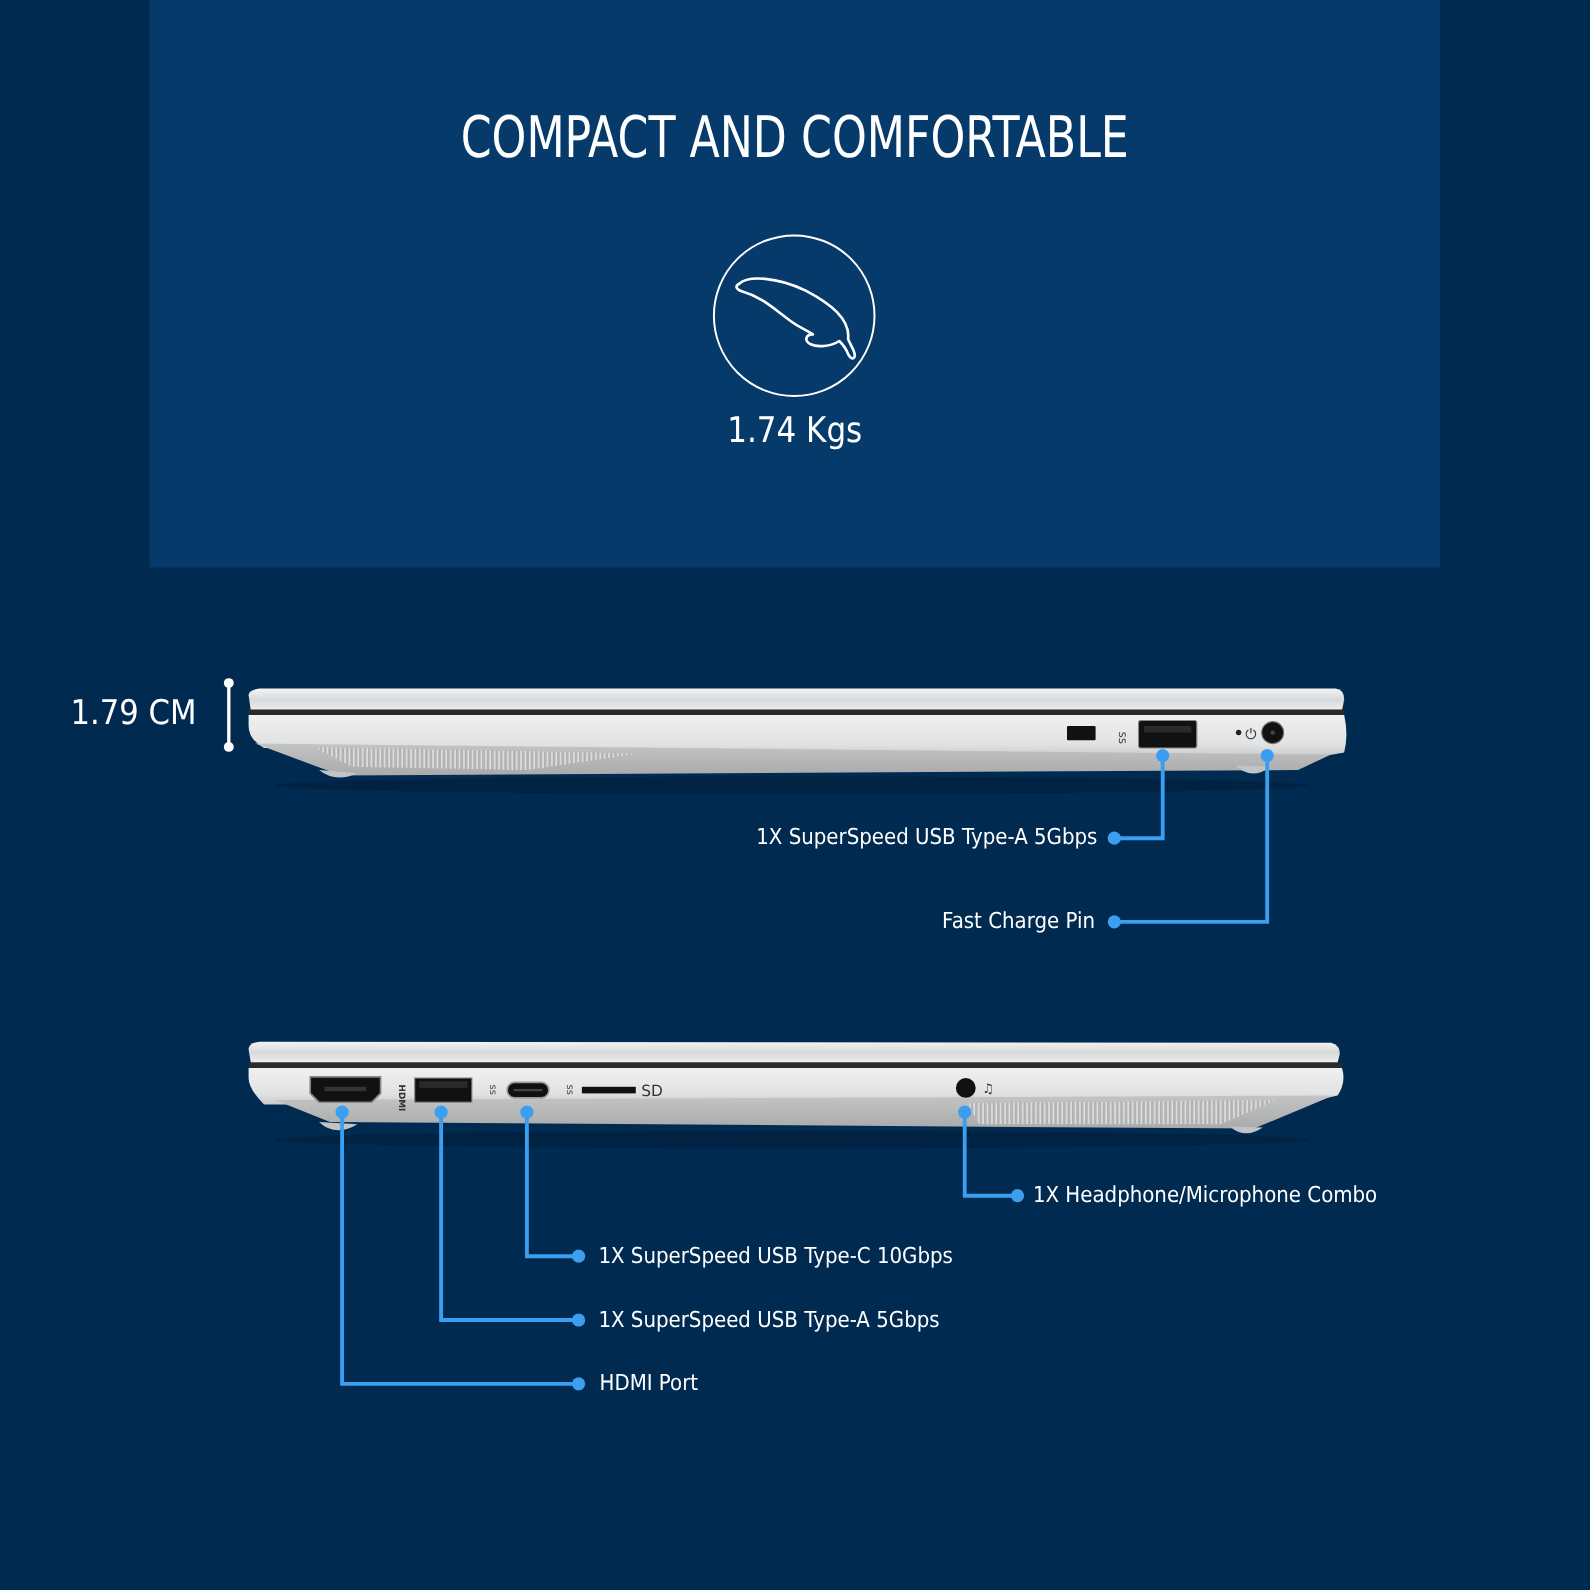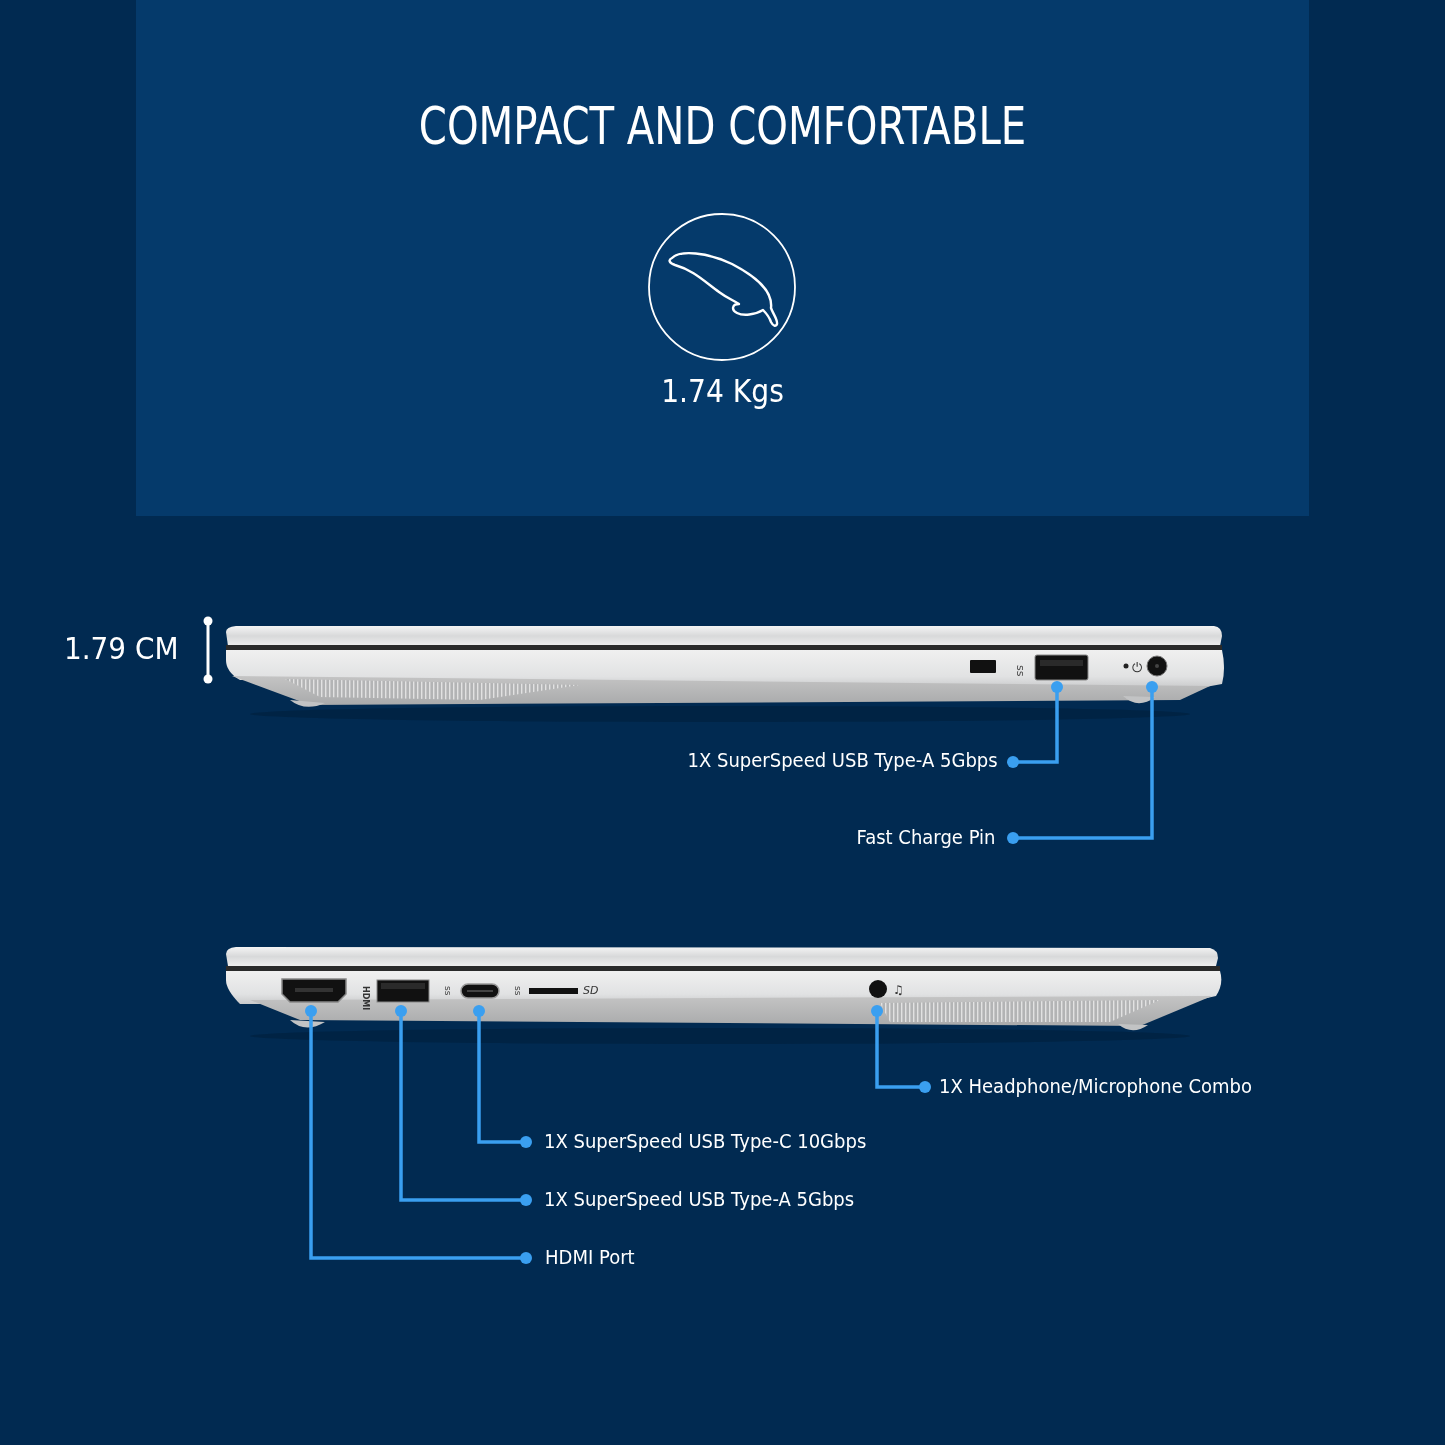--- a/index.html
+++ b/index.html
@@ -166,21 +166,21 @@
   </svg>
 </div>
 
 <div style="position:absolute;left:1035px;top:655px;width:53px;height:25px;"></div>
 <div style="position:absolute;left:1147px;top:656px;width:20px;height:20px;"></div>
 <div style="position:absolute;left:970px;top:660px;width:26px;height:13px;"></div>
 <div style="position:absolute;left:282px;top:979px;width:64px;height:23px;"></div>
 <div style="position:absolute;left:377px;top:980px;width:52px;height:22px;"></div>
 <div style="position:absolute;left:461px;top:984px;width:38px;height:14px;"></div>
 <div style="position:absolute;left:529px;top:988px;width:49px;height:6px;"></div>
-<div style="position:absolute;left:583px;top:984px;font-size:11px;color:#333;font-style:italic;">SD</div>
+<div style="position:absolute;left:583px;top:984px;font-size:14px;color:#333;">SD</div>
 <div style="position:absolute;left:869px;top:980px;width:18px;height:18px;"></div>
 <div style="position:absolute;left:892px;top:982px;width:12px;height:14px;"></div>
 
 <div class="label right" style="right:447px;top:748px;">1X SuperSpeed USB Type-A 5Gbps</div>
 <div class="label right" style="right:449px;top:825px;">Fast Charge Pin</div>
 
 <div class="label left" style="left:939px;top:1074px;">1X Headphone/Microphone Combo</div>
 <div class="label left" style="left:544px;top:1129px;">1X SuperSpeed USB Type-C 10Gbps</div>
 <div class="label left" style="left:544px;top:1187px;">1X SuperSpeed USB Type-A 5Gbps</div>
 <div class="label left" style="left:545px;top:1245px;">HDMI Port</div>

